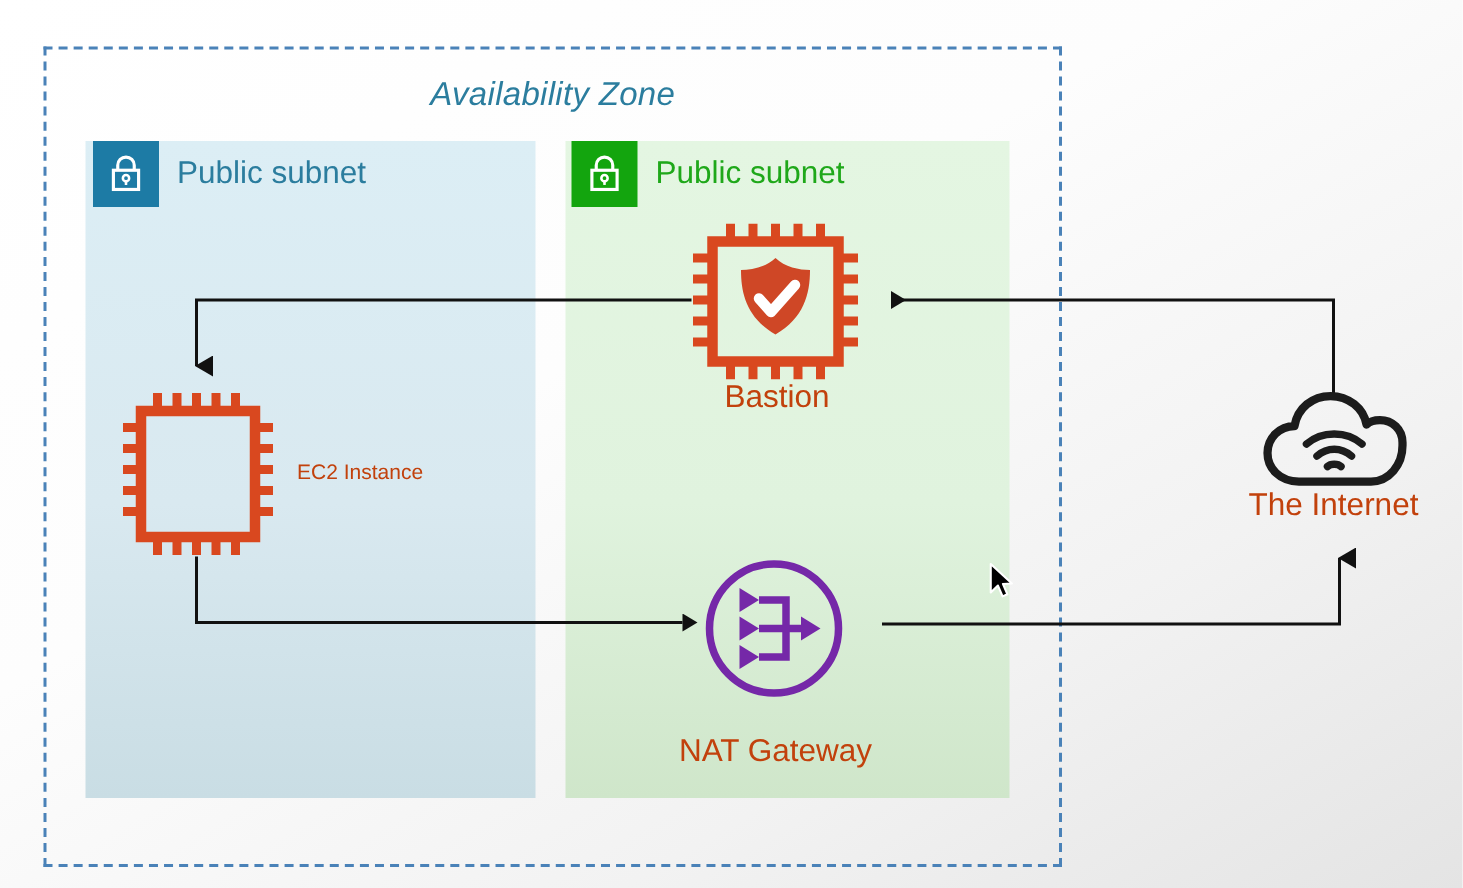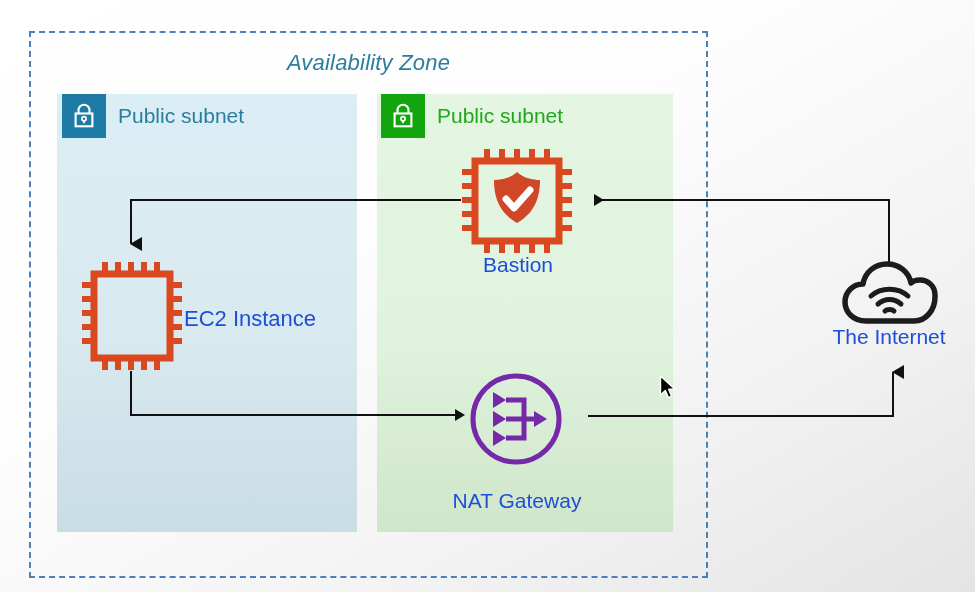--- a/index.html
+++ b/index.html
@@ -76,26 +76,26 @@
   }
   .label-private { color: #2b7d9e; }
   .label-public  { color: #1fa81a; }
 
   .node {
     position: absolute;
   }
   .node-label {
     position: absolute;
     text-align: center;
-    color: #1d4ed8;
+    color: #c2410c;
     font-size: 21px;
     white-space: nowrap;
   }
   #ec2-node   { left: 82px;  top: 262px; }
-  #ec2-label  { left: 184px; top: 306px; font-size: 22px; text-align: center; }
+  #ec2-label  { left: 198px; top: 306px; font-size: 14px; text-align: center; }
   #bastion-node  { left: 462px; top: 149px; }
   #bastion-label { left: 428px; top: 253px; width: 180px; }
   #nat-node   { left: 468px; top: 371px; }
   #nat-label  { left: 420px; top: 489px; width: 194px; }
   #internet-node  { left: 840px; top: 259px; }
   #internet-label { left: 800px; top: 325px; width: 178px; font-size: 21px; }
 
   .cursor {
     position: absolute;
     left: 659px; top: 375px;

